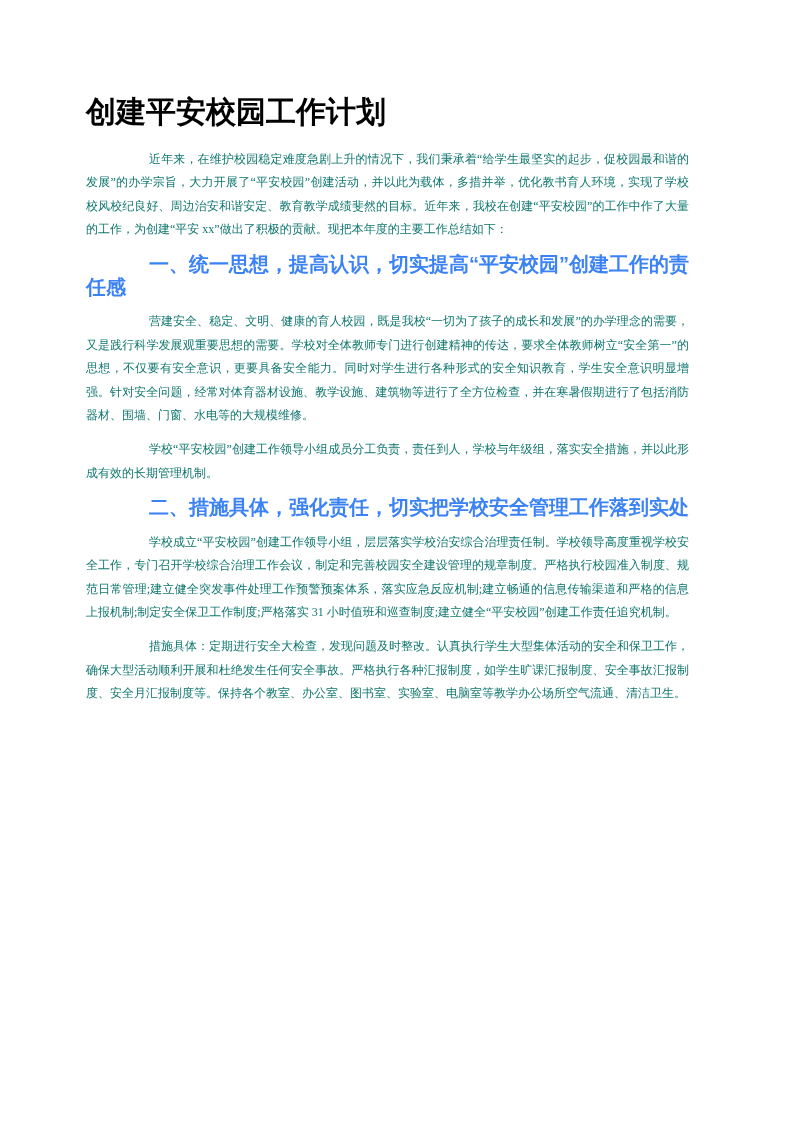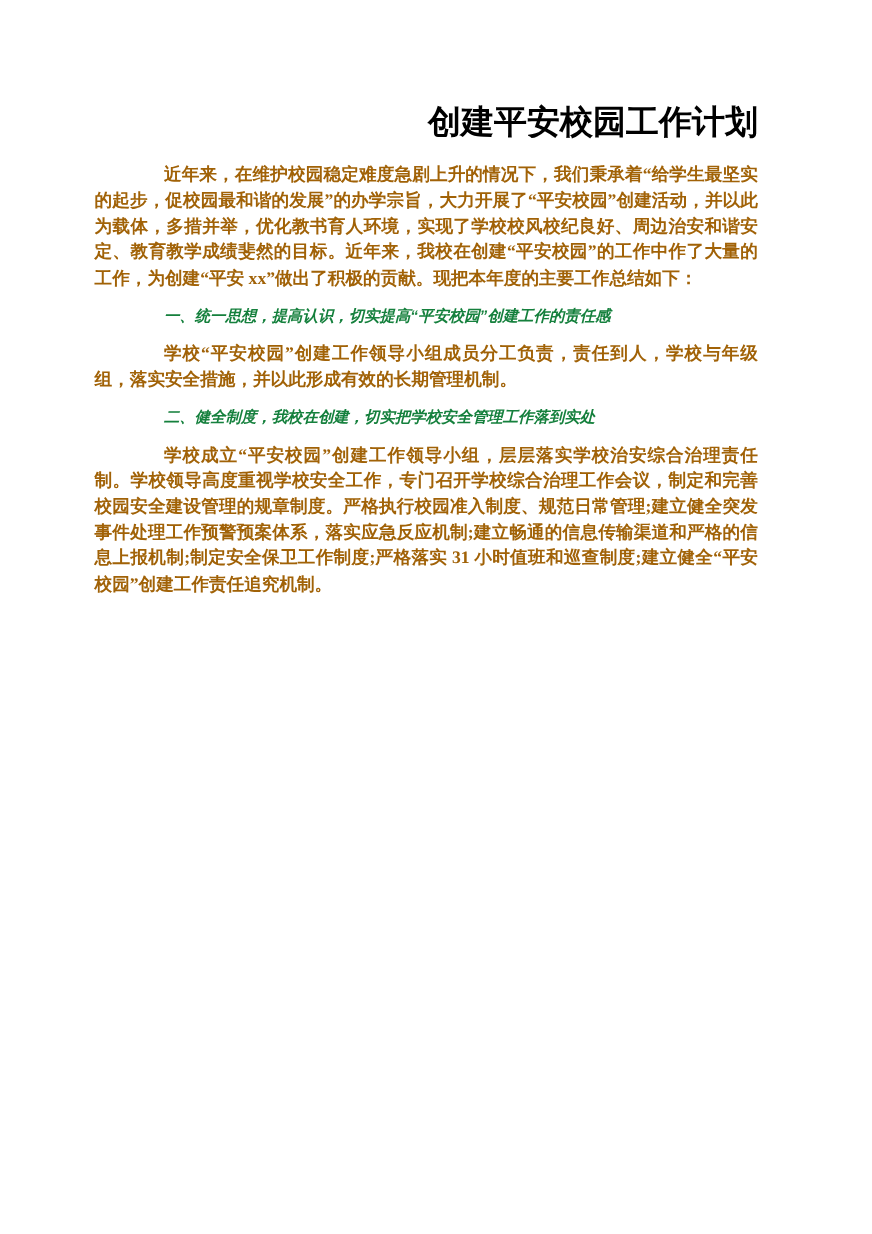--- a/index.html
+++ b/index.html
@@ -21,58 +21,58 @@
     box-sizing: border-box;
     padding: 92px 104px 0 86px; 
   }
   .doc-title {
     margin: 0 0 16px 0;
     font-family: "Liberation Sans", "DejaVu Sans", sans-serif;
     font-size: 30px;
     line-height: 40px;
     font-weight: bold;
     color: #000000;
-    text-align: right;
+    text-align: left;
   }
   .para {
     margin: 0 0 11px 0;
-    font-size: 16px;
+    font-size: 12px;
     line-height: 23.4px;
     text-align: justify;
     text-indent: 63px;
-    color: #a16207;
-    font-weight: bold;
+    color: #0f766e;
   }
   .heading {
     margin: 0 0 11px 0;
     font-family: "Liberation Sans", "DejaVu Sans", sans-serif;
-    font-size: 14px;
+    font-size: 20px;
     line-height: 23.4px;
     font-weight: bold;
-    color: #15803d;
+    color: #3b82f6;
     text-indent: 63px;
     text-align: left;
-    font-style: italic;
   }
 </style>
 </head>
 <body>
 
 <div class="page">
   <div class="content">
 
     <h1 class="doc-title">创建平安校园工作计划</h1>
 
     <p class="para">近年来，在维护校园稳定难度急剧上升的情况下，我们秉承着“给学生最坚实的起步，促校园最和谐的发展”的办学宗旨，大力开展了“平安校园”创建活动，并以此为载体，多措并举，优化教书育人环境，实现了学校校风校纪良好、周边治安和谐安定、教育教学成绩斐然的目标。近年来，我校在创建“平安校园”的工作中作了大量的工作，为创建“平安 xx”做出了积极的贡献。现把本年度的主要工作总结如下：</p>
 
     <h2 class="heading">一、统一思想，提高认识，切实提高“平安校园”创建工作的责任感</h2>
 
+    <p class="para">营建安全、稳定、文明、健康的育人校园，既是我校“一切为了孩子的成长和发展”的办学理念的需要，又是践行科学发展观重要思想的需要。学校对全体教师专门进行创建精神的传达，要求全体教师树立“安全第一”的思想，不仅要有安全意识，更要具备安全能力。同时对学生进行各种形式的安全知识教育，学生安全意识明显增强。针对安全问题，经常对体育器材设施、教学设施、建筑物等进行了全方位检查，并在寒暑假期进行了包括消防器材、围墙、门窗、水电等的大规模维修。</p>
 
     <p class="para">学校“平安校园”创建工作领导小组成员分工负责，责任到人，学校与年级组，落实安全措施，并以此形成有效的长期管理机制。</p>
 
-    <h2 class="heading">二、健全制度，我校在创建，切实把学校安全管理工作落到实处</h2>
+    <h2 class="heading">二、措施具体，强化责任，切实把学校安全管理工作落到实处</h2>
 
     <p class="para">学校成立“平安校园”创建工作领导小组，层层落实学校治安综合治理责任制。学校领导高度重视学校安全工作，专门召开学校综合治理工作会议，制定和完善校园安全建设管理的规章制度。严格执行校园准入制度、规范日常管理;建立健全突发事件处理工作预警预案体系，落实应急反应机制;建立畅通的信息传输渠道和严格的信息上报机制;制定安全保卫工作制度;严格落实 31 小时值班和巡查制度;建立健全“平安校园”创建工作责任追究机制。</p>
 
 
+    <p class="para">措施具体：定期进行安全大检查，发现问题及时整改。认真执行学生大型集体活动的安全和保卫工作，确保大型活动顺利开展和杜绝发生任何安全事故。严格执行各种汇报制度，如学生旷课汇报制度、安全事故汇报制度、安全月汇报制度等。保持各个教室、办公室、图书室、实验室、电脑室等教学办公场所空气流通、清洁卫生。</p>
 
   </div>
 </div>
 
 </body></html>

